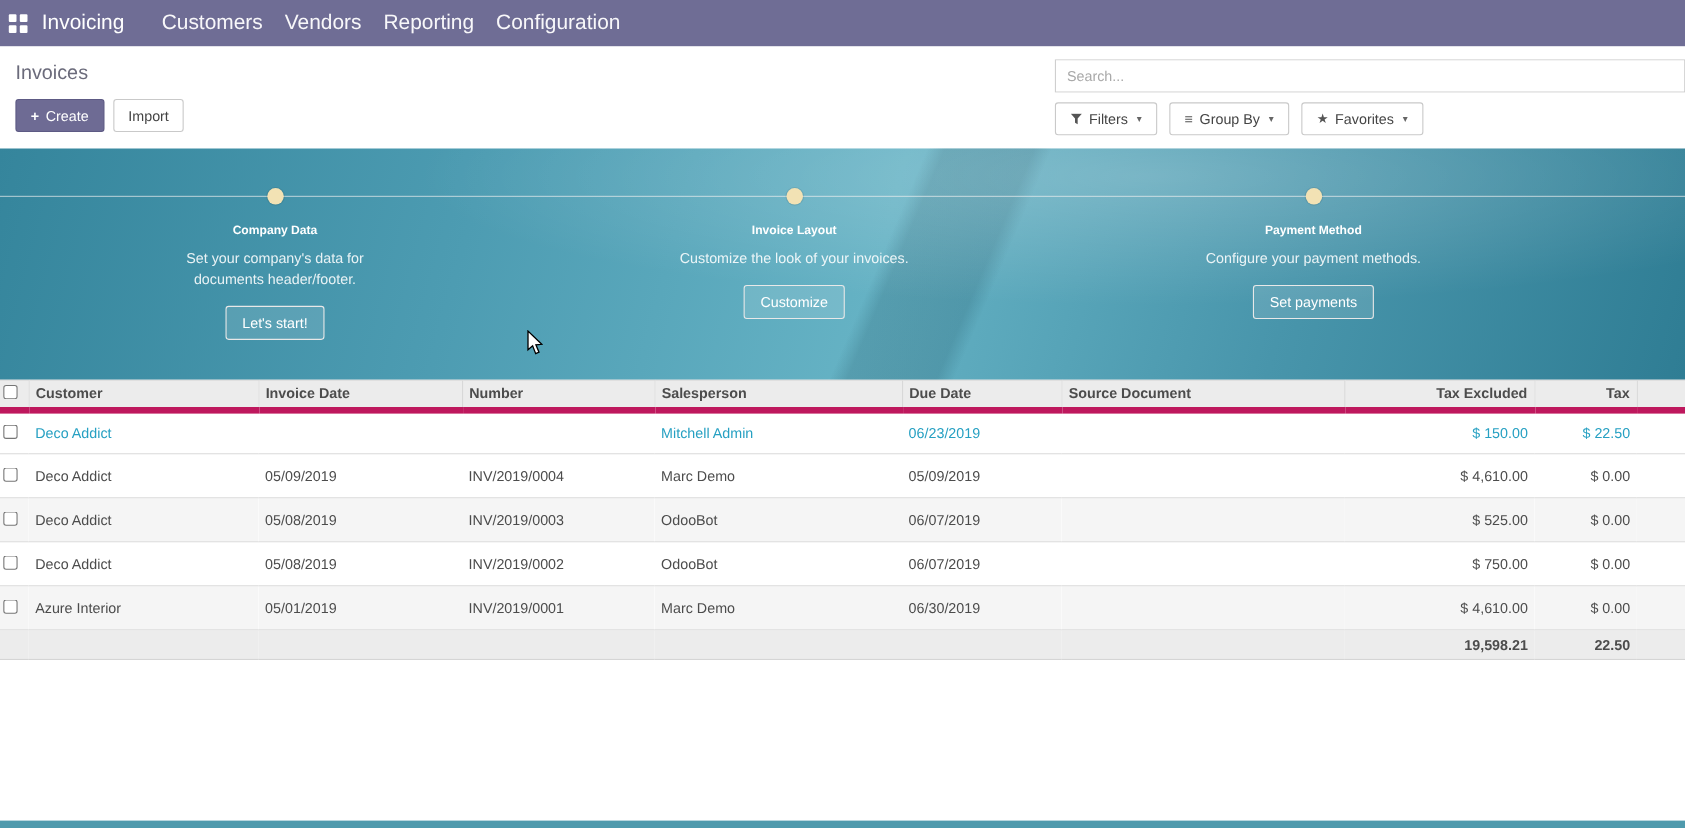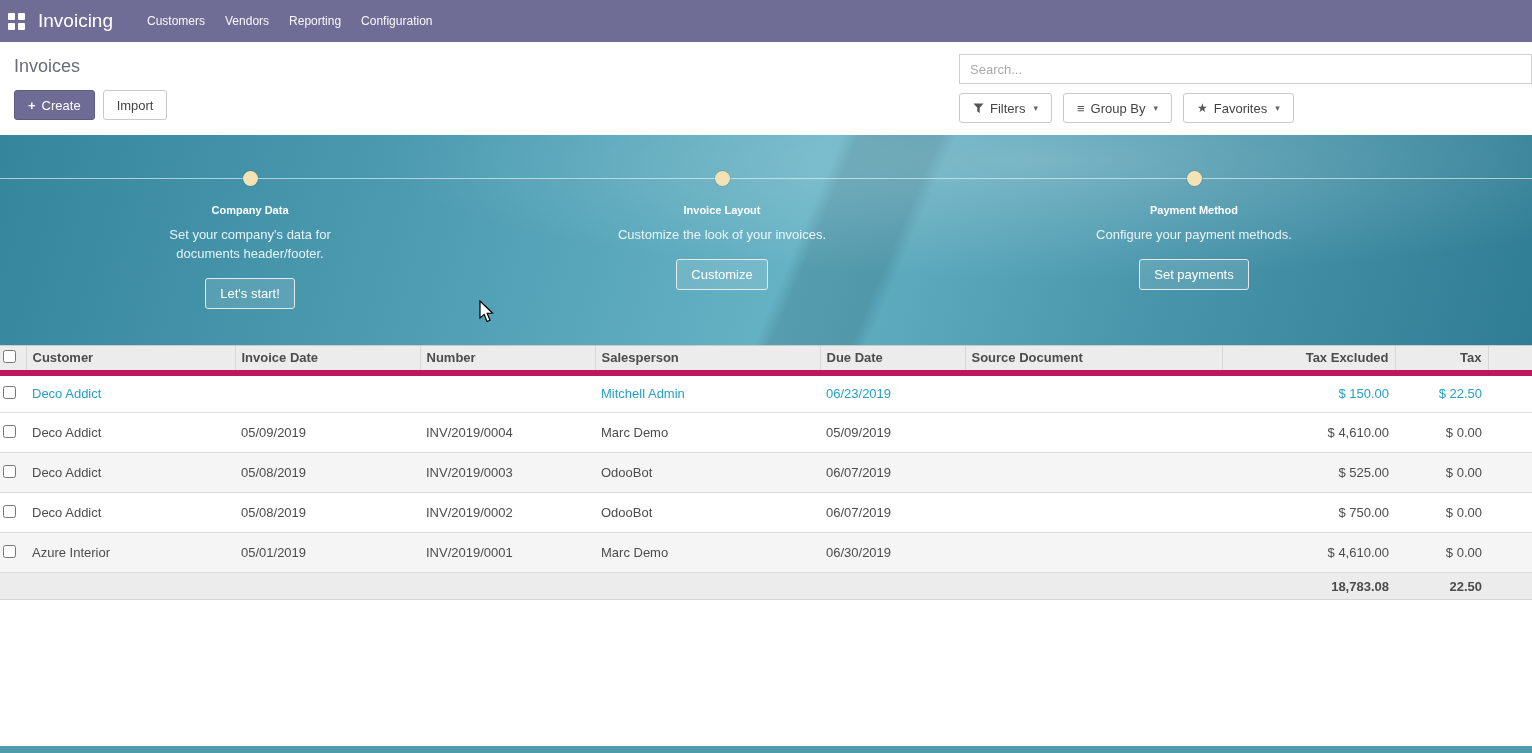--- a/index.html
+++ b/index.html
@@ -26,21 +26,21 @@
     display: grid;
     grid-template-columns: 1fr 1fr;
     grid-template-rows: 1fr 1fr;
     gap: 3px;
     cursor: pointer;
   }
   .apps-icon span { background: #fff; border-radius: 1px; }
   .app-name { font-size: 19px; font-weight: 400; margin-right: 24px; cursor: pointer; }
   .nav-menu { display: flex; align-items: center; height: 100%; }
   .nav-menu .menu-item {
-    font-size: 12px;
+    font-size: 19px;
     color: rgba(255,255,255,0.95);
     padding: 0 10px;
     height: 100%;
     display: flex;
     align-items: center;
     cursor: pointer;
   }
 
   
   .control-panel {
@@ -377,21 +377,21 @@
     </tbody>
   <tfoot>
     <tr>
       <td class="col-check"></td>
       <td></td>
       <td></td>
       <td></td>
       <td></td>
       <td></td>
       <td></td>
-      <td class="num">18,783.08</td>
+      <td class="num">19,598.21</td>
       <td class="num">22.50</td>
       <td></td>
     </tr>
   </tfoot>
 </table>
 
 <div class="bottom-strip"></div>
 
 <svg class="mouse-cursor" width="20" height="24" viewBox="0 0 20 24">
   <path d="M2 1 L2 18 L6.2 14.4 L9 21.5 L12 20.2 L9.2 13.4 L14.5 13 Z" fill="#fff" stroke="#000" stroke-width="1.2"></path>

